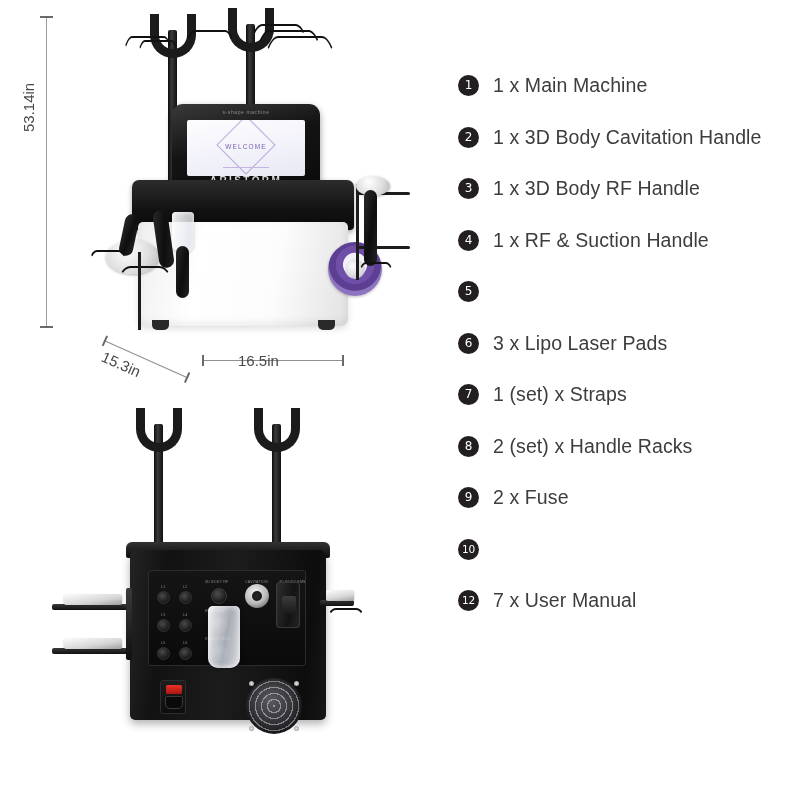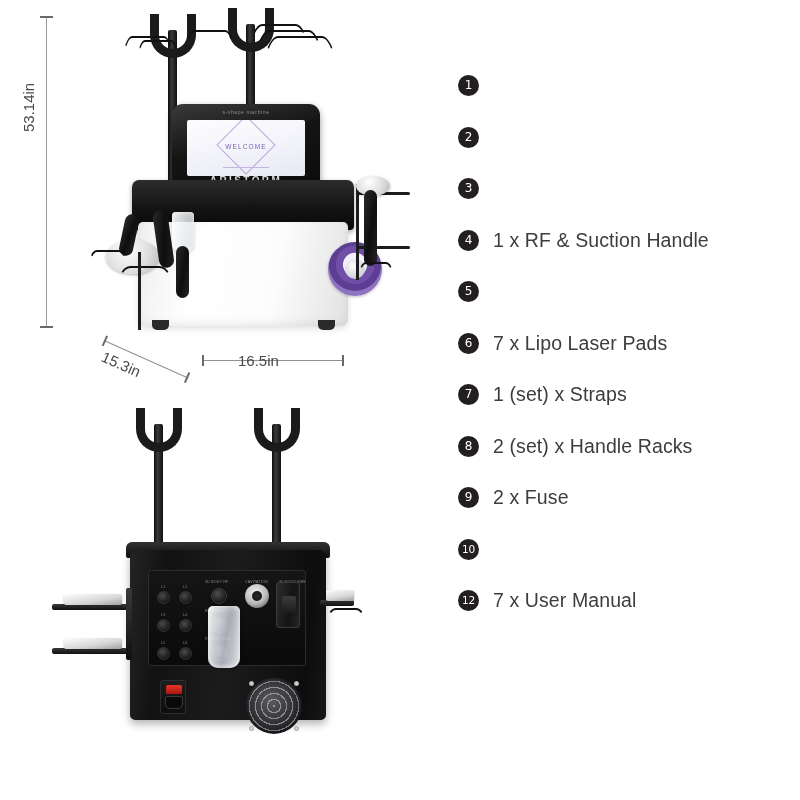--- a/index.html
+++ b/index.html
@@ -404,37 +404,40 @@
       <div class="tray" style="left:290px; top:208px; width:34px; height:6px;"></div>
       <div class="tray-pad" style="left:296px; top:198px; width:28px; height:11px;"></div>
       <div class="cable" style="left:296px; top:216px; width:40px; height:34px;"></div>
     </div>
   </div>
 
   <div class="list-pane">
 
     <div class="pack-row">
       <div class="badge">1</div>
+      <div class="pack-label">1 x Main Machine</div>
     </div>
     <div class="pack-row">
       <div class="badge">2</div>
+      <div class="pack-label">1 x 3D Body Cavitation Handle</div>
     </div>
     <div class="pack-row">
       <div class="badge">3</div>
+      <div class="pack-label">1 x 3D Body RF Handle</div>
     </div>
     <div class="pack-row">
       <div class="badge">4</div>
       <div class="pack-label">1 x RF &amp; Suction Handle</div>
     </div>
     <div class="pack-row">
       <div class="badge">5</div>
     </div>
     <div class="pack-row">
       <div class="badge">6</div>
-      <div class="pack-label">7 x Lipo Laser Pads</div>
+      <div class="pack-label">3 x Lipo Laser Pads</div>
     </div>
     <div class="pack-row">
       <div class="badge">7</div>
       <div class="pack-label">1 (set) x Straps</div>
     </div>
     <div class="pack-row">
       <div class="badge">8</div>
       <div class="pack-label">2 (set) x Handle Racks</div>
     </div>
     <div class="pack-row">

